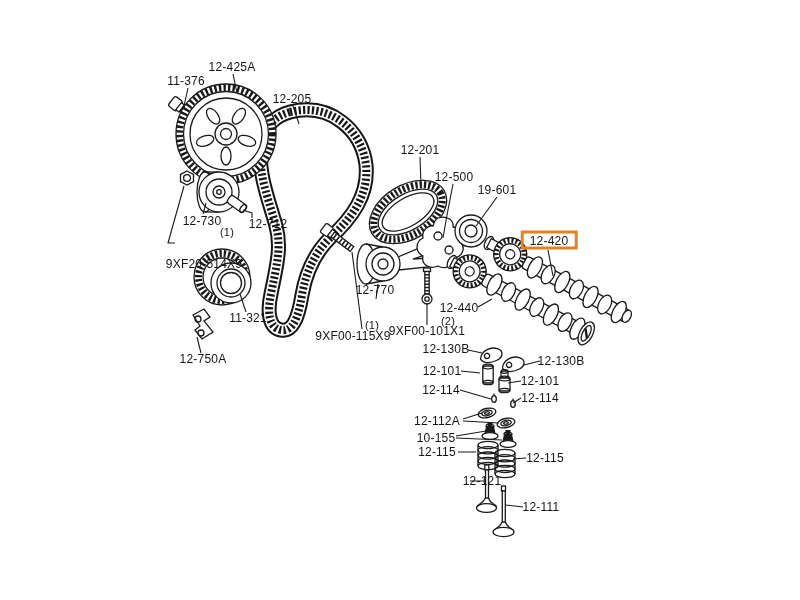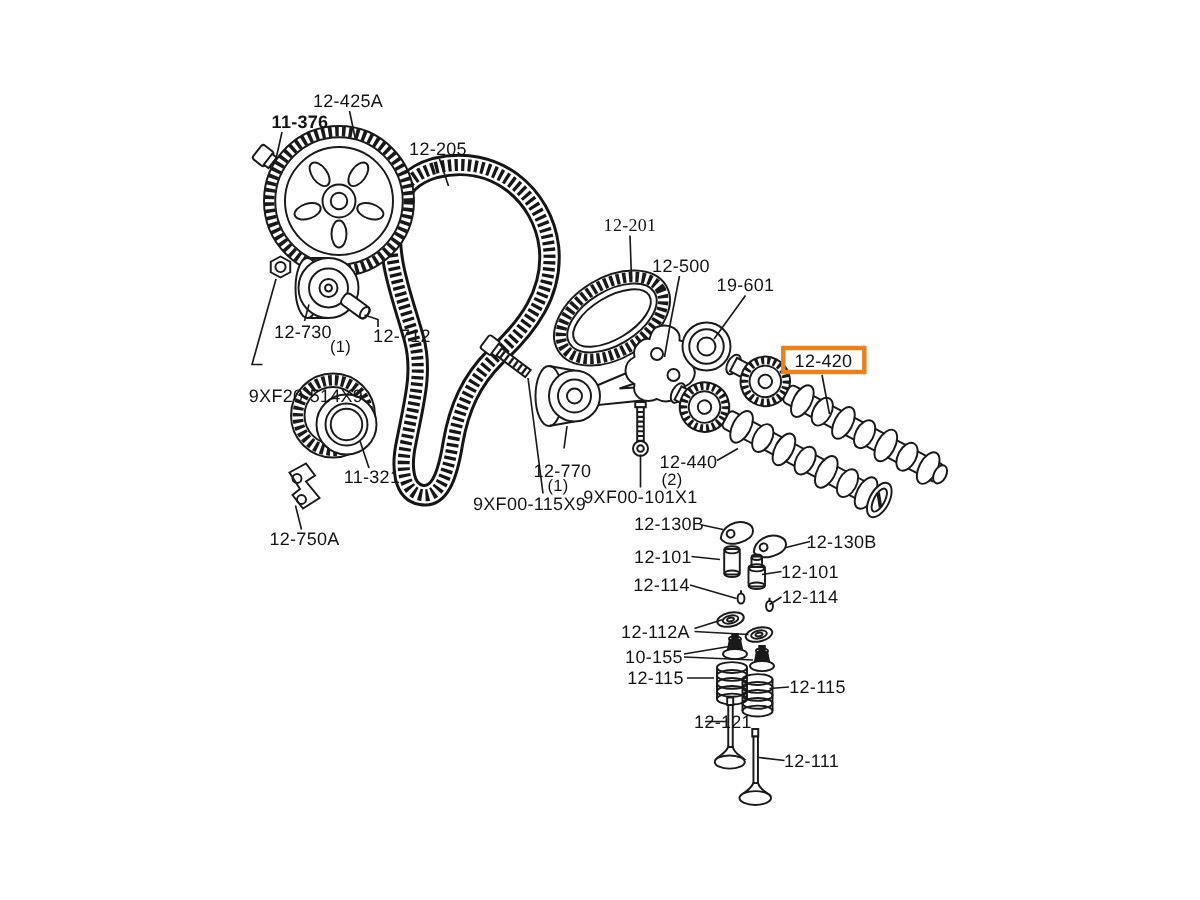--- a/index.html
+++ b/index.html
@@ -287,34 +287,34 @@
              M521,398 L513,403
              M463,419 L482,413 M463,421 L499,423
              M456,436 L486,431 M456,438 L502,440
              M458,452 L476,452
              M526,458 L513,459
              M470,481 L484,481
              M523,507 L506,505"></path>
   </svg>
 
   <div class="labels-layer">
-      <div class="part-label" style="left: 200px; top: 81px; font-weight: bold;">11-376</div>
+      <div class="part-label" style="left: 186px; top: 81px;">11-376</div>
       <div class="part-label" style="left: 232px; top: 67px;">12-425A</div>
       <div class="part-label" style="left: 292px; top: 99px;">12-205</div>
-      <div class="part-label" style="left: 420px; top: 150px; font-family: Liberation Serif, serif;">12-201</div>
+      <div class="part-label" style="left: 420px; top: 150px;">12-201</div>
       <div class="part-label" style="left: 454px; top: 177px;">12-500</div>
       <div class="part-label" style="left: 497px; top: 190px;">19-601</div>
       <div class="part-label highlighted" style="left: 549px; top: 240px;">12-420</div>
       <div class="part-label" style="left: 202px; top: 221px;">12-730</div>
       <div class="part-label" style="left: 268px; top: 224px;">12-712</div>
       <div class="part-label qty" style="left: 227px; top: 232px;">(1)</div>
       <div class="part-label" style="left: 204px; top: 242px; margin-top: 22px;">9XF20-514X9</div>
       <div class="part-label" style="left: 248px; top: 318px;">11-321</div>
       <div class="part-label" style="left: 203px; top: 359px;">12-750A</div>
-      <div class="part-label" style="left: 375px; top: 314px;">12-770</div>
+      <div class="part-label" style="left: 375px; top: 290px;">12-770</div>
       <div class="part-label qty" style="left: 372px; top: 325px;">(1)</div>
       <div class="part-label" style="left: 353px; top: 336px;">9XF00-115X9</div>
       <div class="part-label qty" style="left: 448px; top: 321px;">(2)</div>
       <div class="part-label" style="left: 427px; top: 331px;">9XF00-101X1</div>
       <div class="part-label" style="left: 459px; top: 308px;">12-440</div>
       <div class="part-label" style="left: 446px; top: 349px;">12-130B</div>
       <div class="part-label" style="left: 561px; top: 361px;">12-130B</div>
       <div class="part-label" style="left: 442px; top: 371px;">12-101</div>
       <div class="part-label" style="left: 540px; top: 381px;">12-101</div>
       <div class="part-label" style="left: 441px; top: 390px;">12-114</div>

